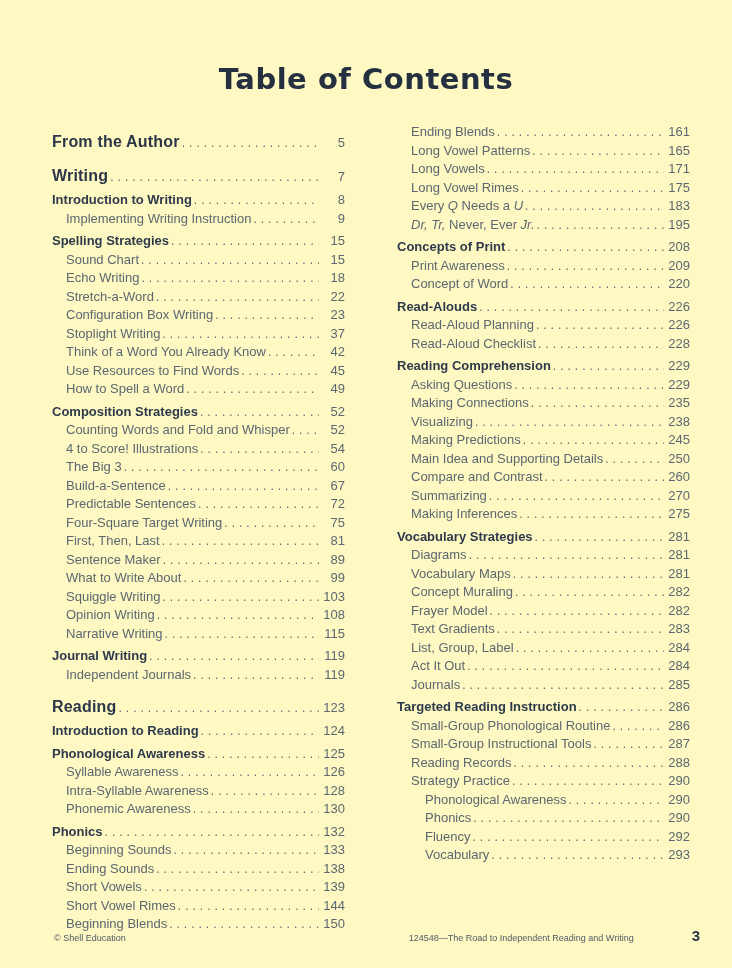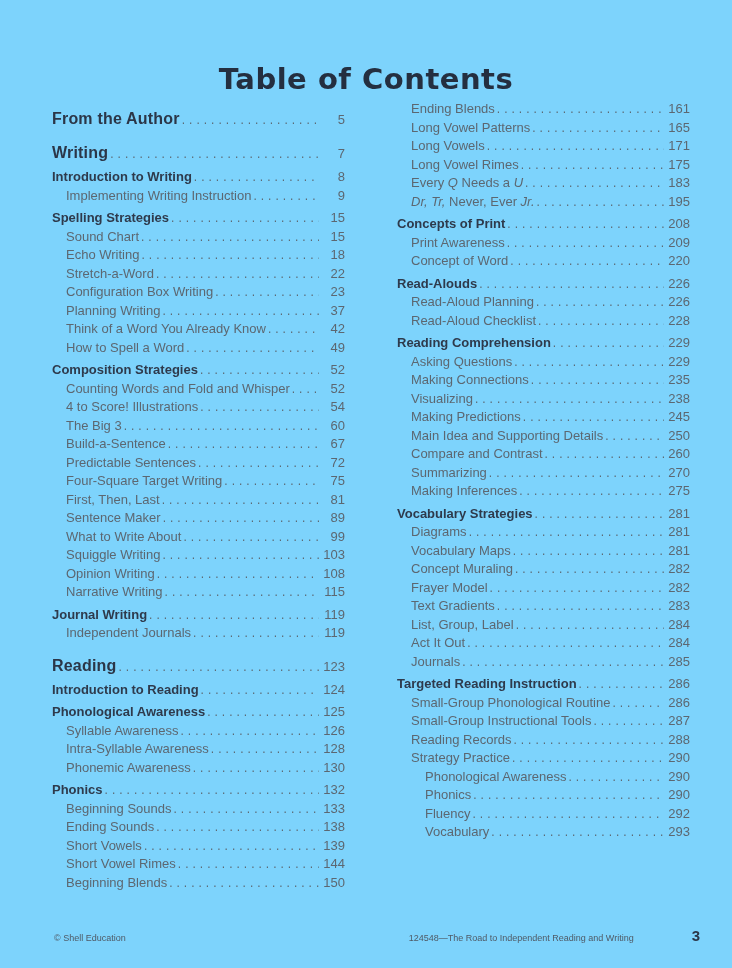--- a/index.html
+++ b/index.html
@@ -3,35 +3,35 @@
 <meta charset="utf-8">
 <style>
   * { margin: 0; padding: 0; box-sizing: border-box; }
   html, body { background: #ffffff; }
   body {
     width: 732px; height: 968px;
     position: relative;
     font-family: "Liberation Sans", sans-serif;
     overflow: hidden;
   }
-  .page { position: absolute; inset: 0; background: #7dd3fc; }
+  .page { position: absolute; inset: 0; background: #fef9c3; }
 
   .title {
     text-align: center;
     margin-top: 62px;
     font-family: "DejaVu Sans", sans-serif;
     font-weight: bold;
     font-size: 29px;
     letter-spacing: 0.5px;
     color: #242f40;
   }
 
   .columns {
     display: flex;
-    margin: 0 42px 0 52px;
+    margin: 23px 42px 0 52px;
     gap: 52px;
   }
   .col { flex: 1; min-width: 0; }
   .col-right { padding-top: 4px; }
 
   .toc-row {
     display: flex;
     align-items: baseline;
     line-height: 17.5px;
     font-size: 13px;
@@ -140,28 +140,33 @@
           <span class="label">Stretch-a-Word</span>
           <span class="dots"></span>
           <span class="pagenum">22</span>
         </div>
         <div class="toc-row entry">
           <span class="label">Configuration Box Writing</span>
           <span class="dots"></span>
           <span class="pagenum">23</span>
         </div>
         <div class="toc-row entry">
-          <span class="label">Planning Writing</span>
+          <span class="label">Stoplight Writing</span>
           <span class="dots"></span>
           <span class="pagenum">37</span>
         </div>
         <div class="toc-row entry">
           <span class="label">Think of a Word You Already Know</span>
           <span class="dots"></span>
           <span class="pagenum">42</span>
+        </div>
+        <div class="toc-row entry">
+          <span class="label">Use Resources to Find Words</span>
+          <span class="dots"></span>
+          <span class="pagenum">45</span>
         </div>
         <div class="toc-row entry">
           <span class="label">How to Spell a Word</span>
           <span class="dots"></span>
           <span class="pagenum">49</span>
         </div>
         <div class="toc-row section">
           <span class="label">Composition Strategies</span>
           <span class="dots"></span>
           <span class="pagenum">52</span>

